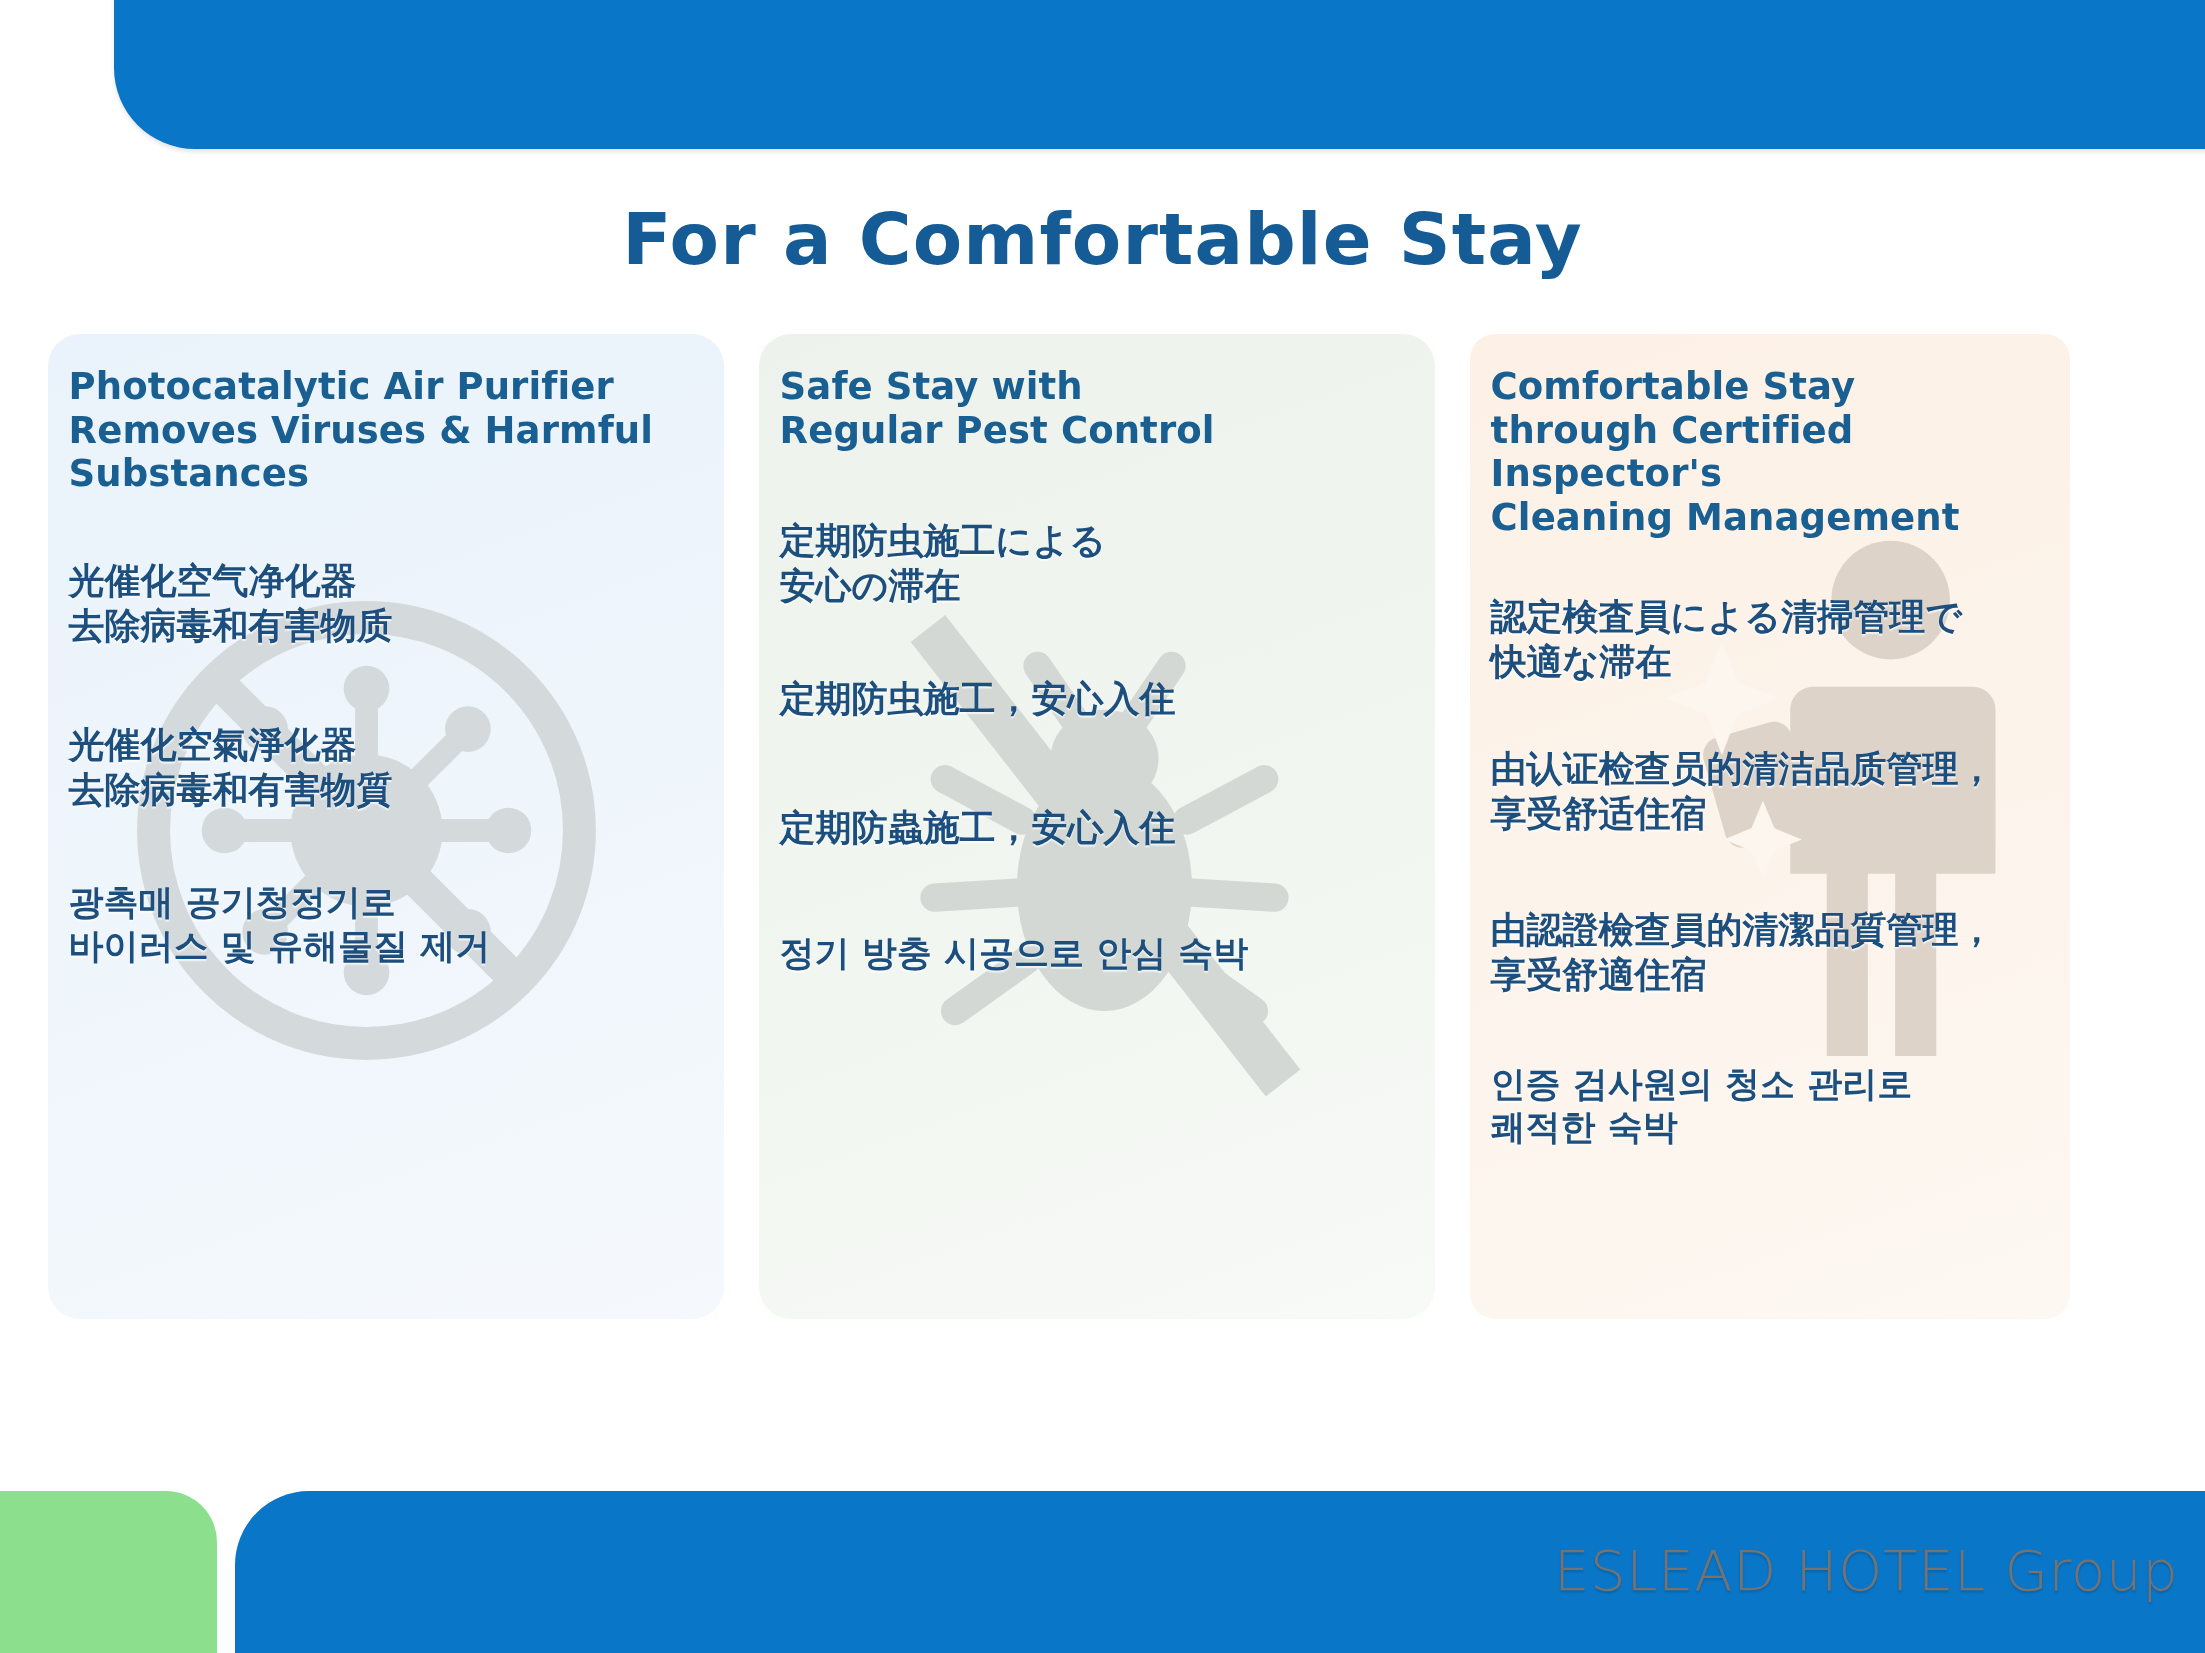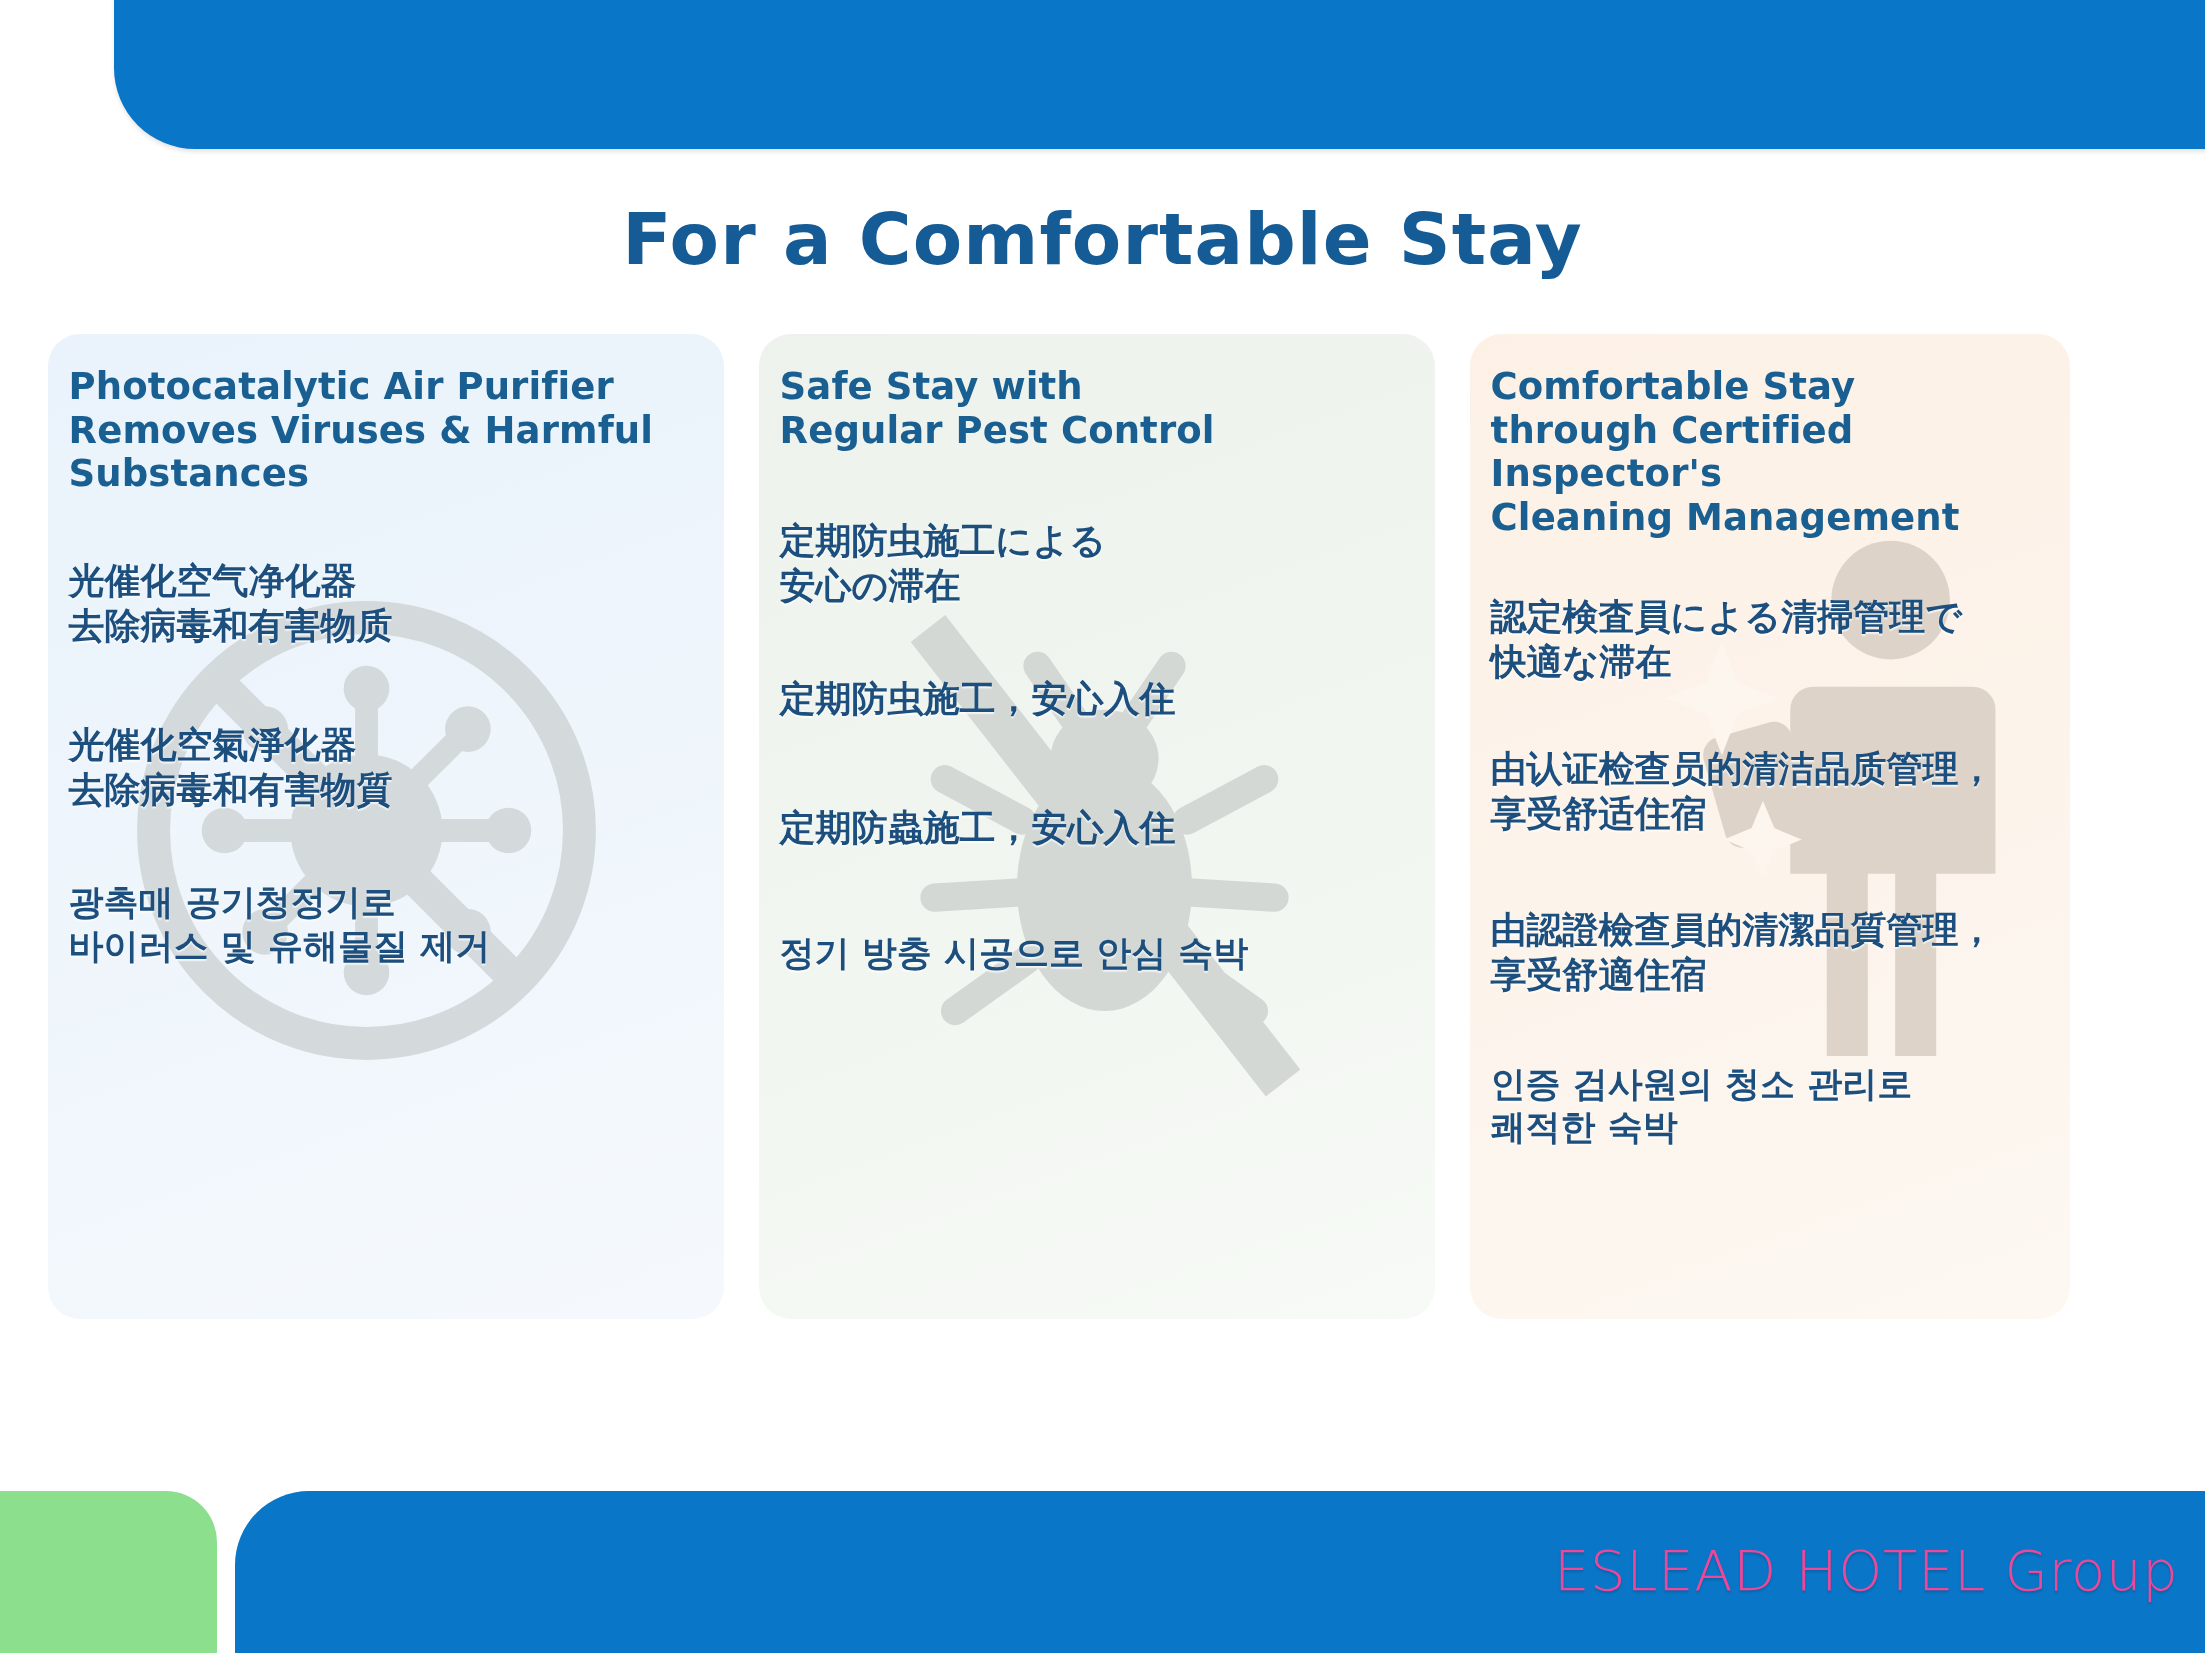--- a/index.html
+++ b/index.html
@@ -41,21 +41,21 @@
     top: 1491px;
     width: 2029px;
     height: 206px;
     background: #0a76c8;
     border-top-left-radius: 74px;
   }
   .footer-brand {
     position: absolute;
     right: 26.5px;
     top: 1538px;
-    color: #ec4899;
+    color: #737373;
     font-size: 56px;
     font-weight: 300;
     letter-spacing: 0.7px;
     font-family: "DejaVu Sans", "Liberation Sans", sans-serif;
     white-space: nowrap;
     text-shadow: 0 1.5px 2.2px rgba(0,0,0,0.18);
   }
 
   
   .page-title {
@@ -85,21 +85,21 @@
     position: relative;
     width: 676px;
     height: 985px;
     border-radius: 32px;
     overflow: hidden;
     box-sizing: border-box;
     padding: 31px 20.6px 0 20.6px;
   }
   .card-1 { background: linear-gradient(160deg, #eaf3fb 0%, #eef5fb 45%, #f5f9fd 100%); }
   .card-2 { background: linear-gradient(160deg, #edf3ec 0%, #f0f5ef 45%, #f7faf6 100%); }
-  .card-3 { width: 600px; background: linear-gradient(160deg, #fdf1e6 0%, #fcf3ea 45%, #fdf8f2 100%); }
+  .card-3 { width: 600px; background: linear-gradient(160deg, #fdf1e6 0%, #fcf3ea 45%, #fdf8f2 100%); border-radius: 25px; }
 
   .watermark {
     position: absolute;
     pointer-events: none;
     opacity: 1;
   }
   .wm-1 { left: 65px;  top: 243px; width: 507px; height: 507px; }
   .wm-2 { left: 88px; top: 265px; width: 515px; height: 515px; }
   .wm-3 { left: 147px; top: 169px; width: 456px; height: 559px; }
 

